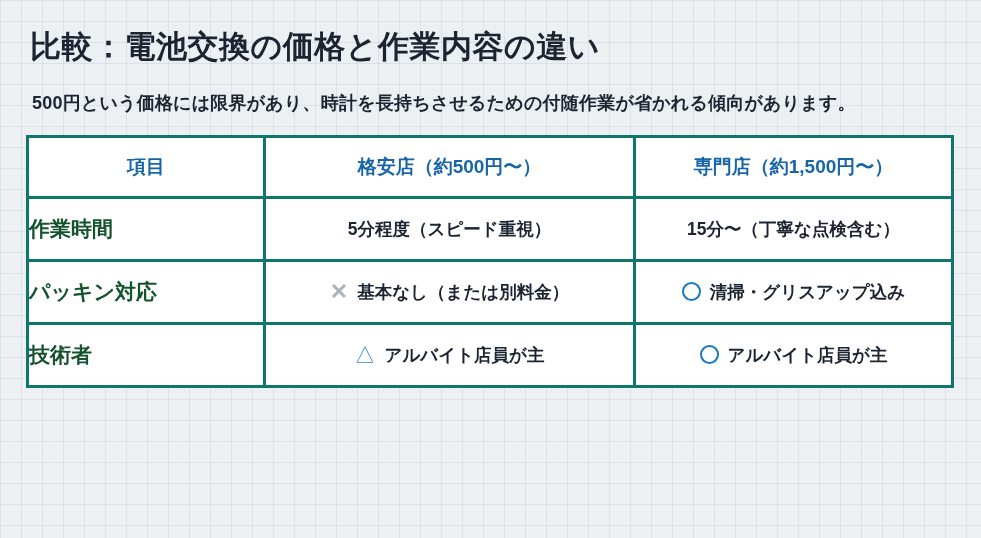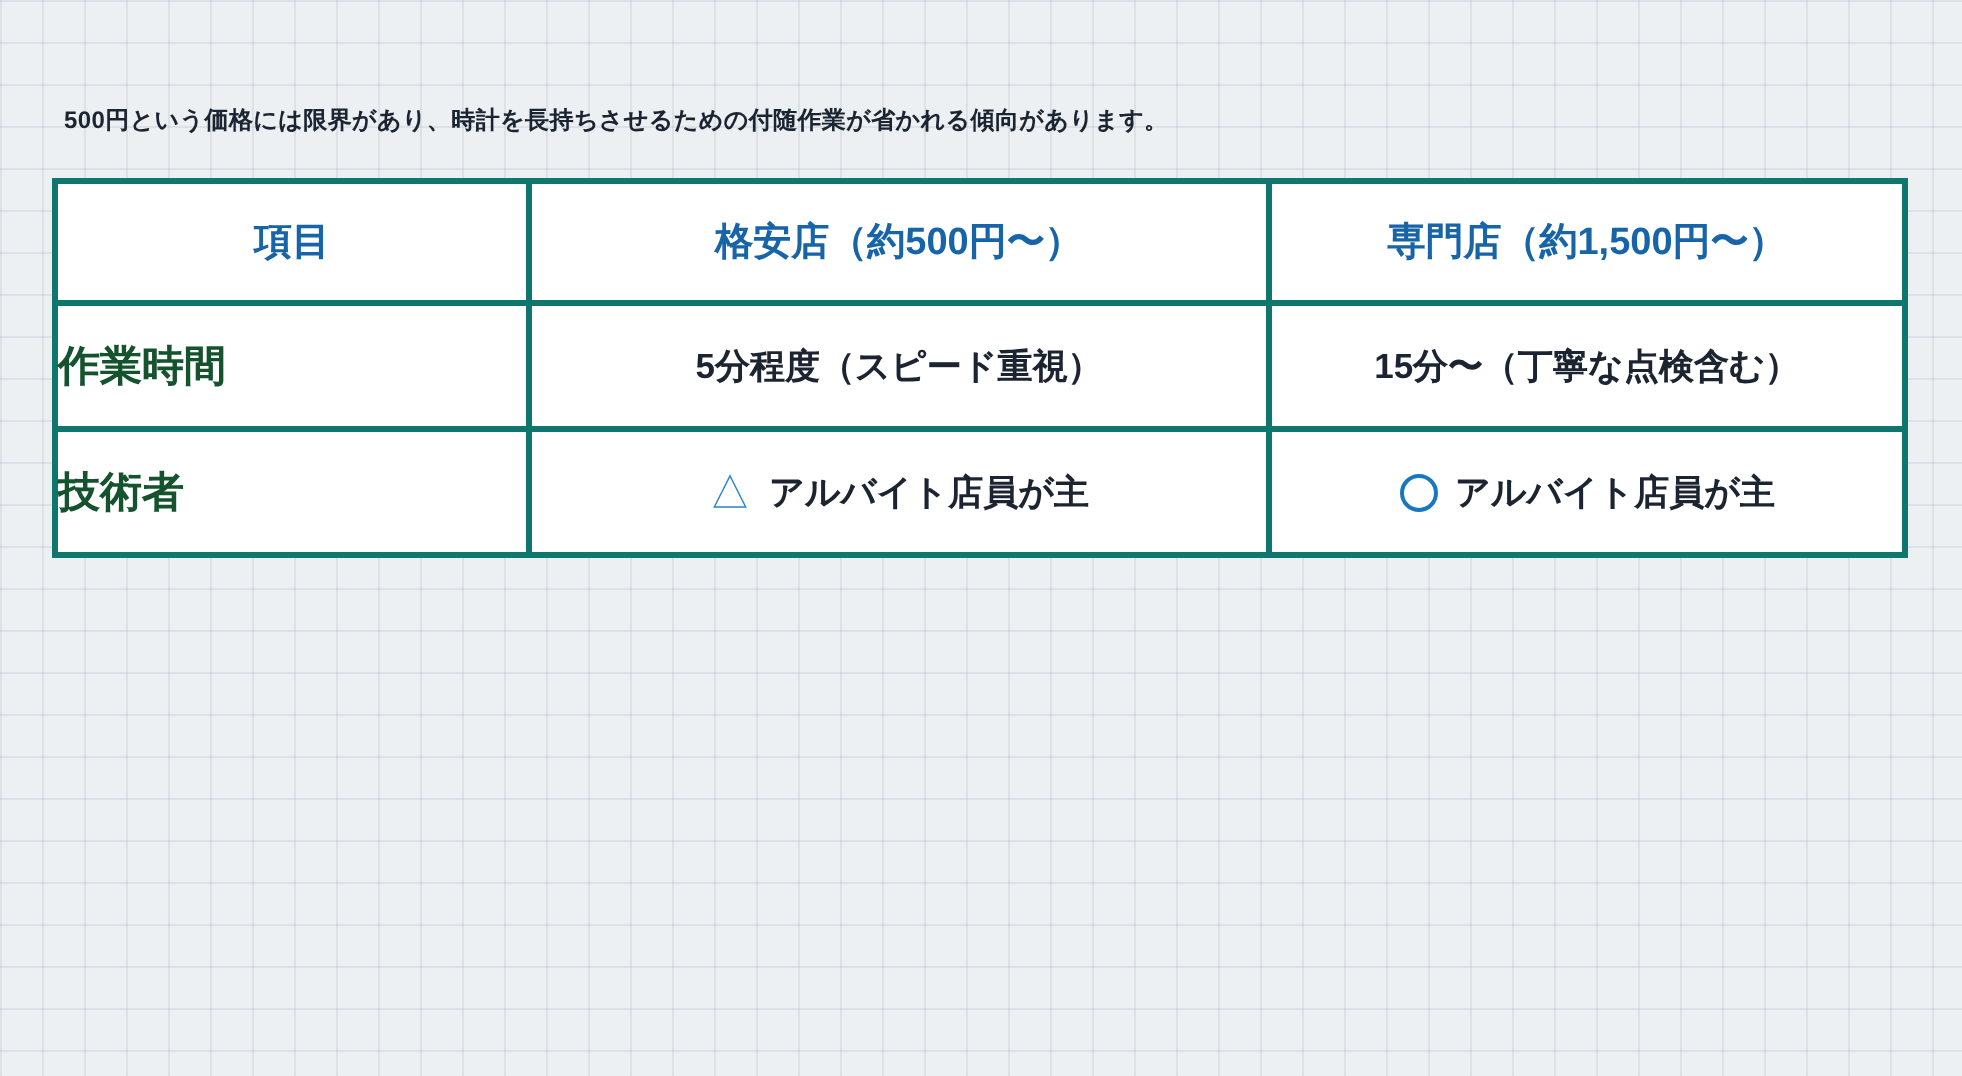--- a/index.html
+++ b/index.html
@@ -27,21 +27,21 @@
   }
   .title {
     font-size: 31px;
     font-weight: bold;
     color: #1b2430;
     letter-spacing: 0.5px;
     margin: 0 0 0 4px;
     line-height: 1.25;
   }
   .subtitle {
-    font-size: 12px;
+    font-size: 18px;
     font-weight: bold;
     color: #1b2430;
     margin: 24px 0 0 6px;
     letter-spacing: 0.2px;
   }
   table.compare {
     margin-top: 20px;
     border-collapse: collapse;
     width: 925px;
     table-layout: fixed;
@@ -111,20 +111,21 @@
     border-radius: 50%;
     box-sizing: border-box;
   }
   .txt { white-space: nowrap; }
 </style>
 </head>
 <body>
 
 <div class="slide">
 
+  <h1 class="title">比較：電池交換の価格と作業内容の違い</h1>
 
   <p class="subtitle">500円という価格には限界があり、時計を長持ちさせるための付随作業が省かれる傾向があります。</p>
 
   <table class="compare">
     <colgroup>
       <col class="col-item">
       <col class="col-cheap">
       <col class="col-pro">
     </colgroup>
     <thead>
@@ -143,20 +144,35 @@
             <span class="txt">5分程度（スピード重視）</span>
           </div>
         </td>
         <td class="val-cell">
           <div class="cell-inner plain">
             <span class="txt">15分〜（丁寧な点検含む）</span>
           </div>
         </td>
       </tr>
 
+      <tr>
+        <td class="item-cell">パッキン対応</td>
+        <td class="val-cell">
+          <div class="cell-inner">
+            <span class="mark mark-cross">✕</span>
+            <span class="txt">基本なし（または別料金）</span>
+          </div>
+        </td>
+        <td class="val-cell">
+          <div class="cell-inner">
+            <span class="mark mark-circle"></span>
+            <span class="txt">清掃・グリスアップ込み</span>
+          </div>
+        </td>
+      </tr>
 
       <tr>
         <td class="item-cell">技術者</td>
         <td class="val-cell">
           <div class="cell-inner">
             <span class="mark mark-tri">△</span>
             <span class="txt">アルバイト店員が主</span>
           </div>
         </td>
         <td class="val-cell">

